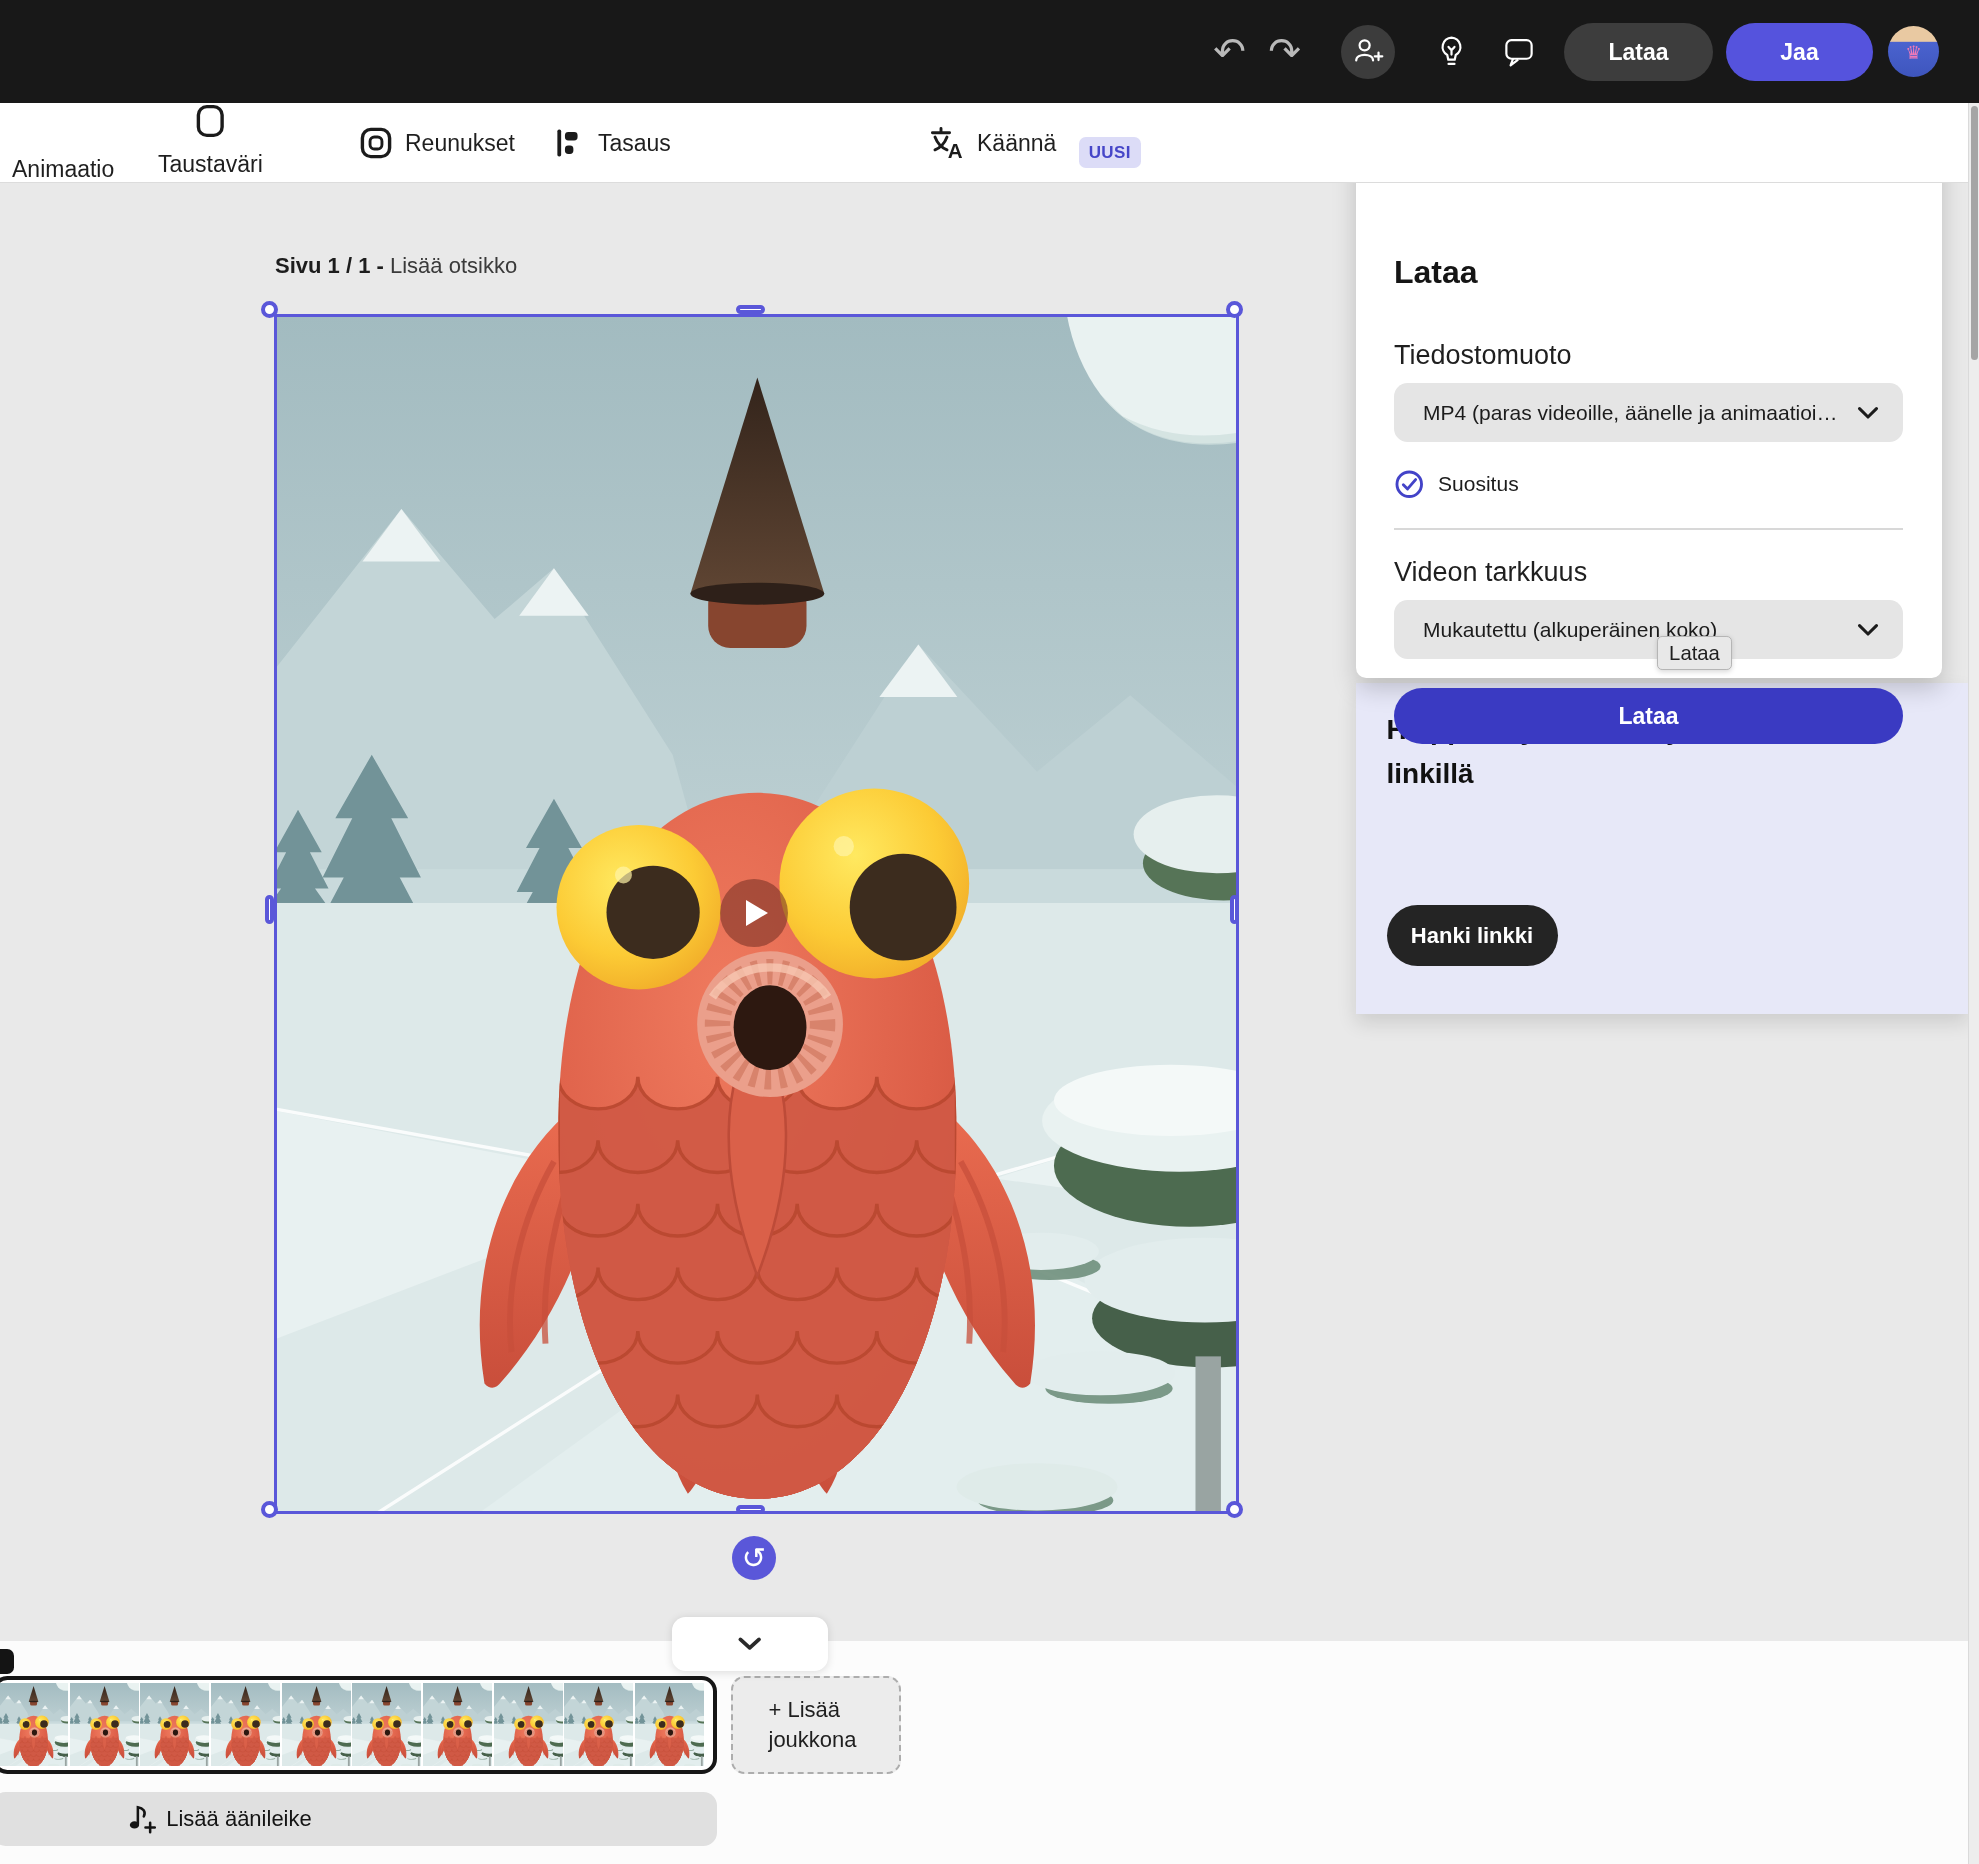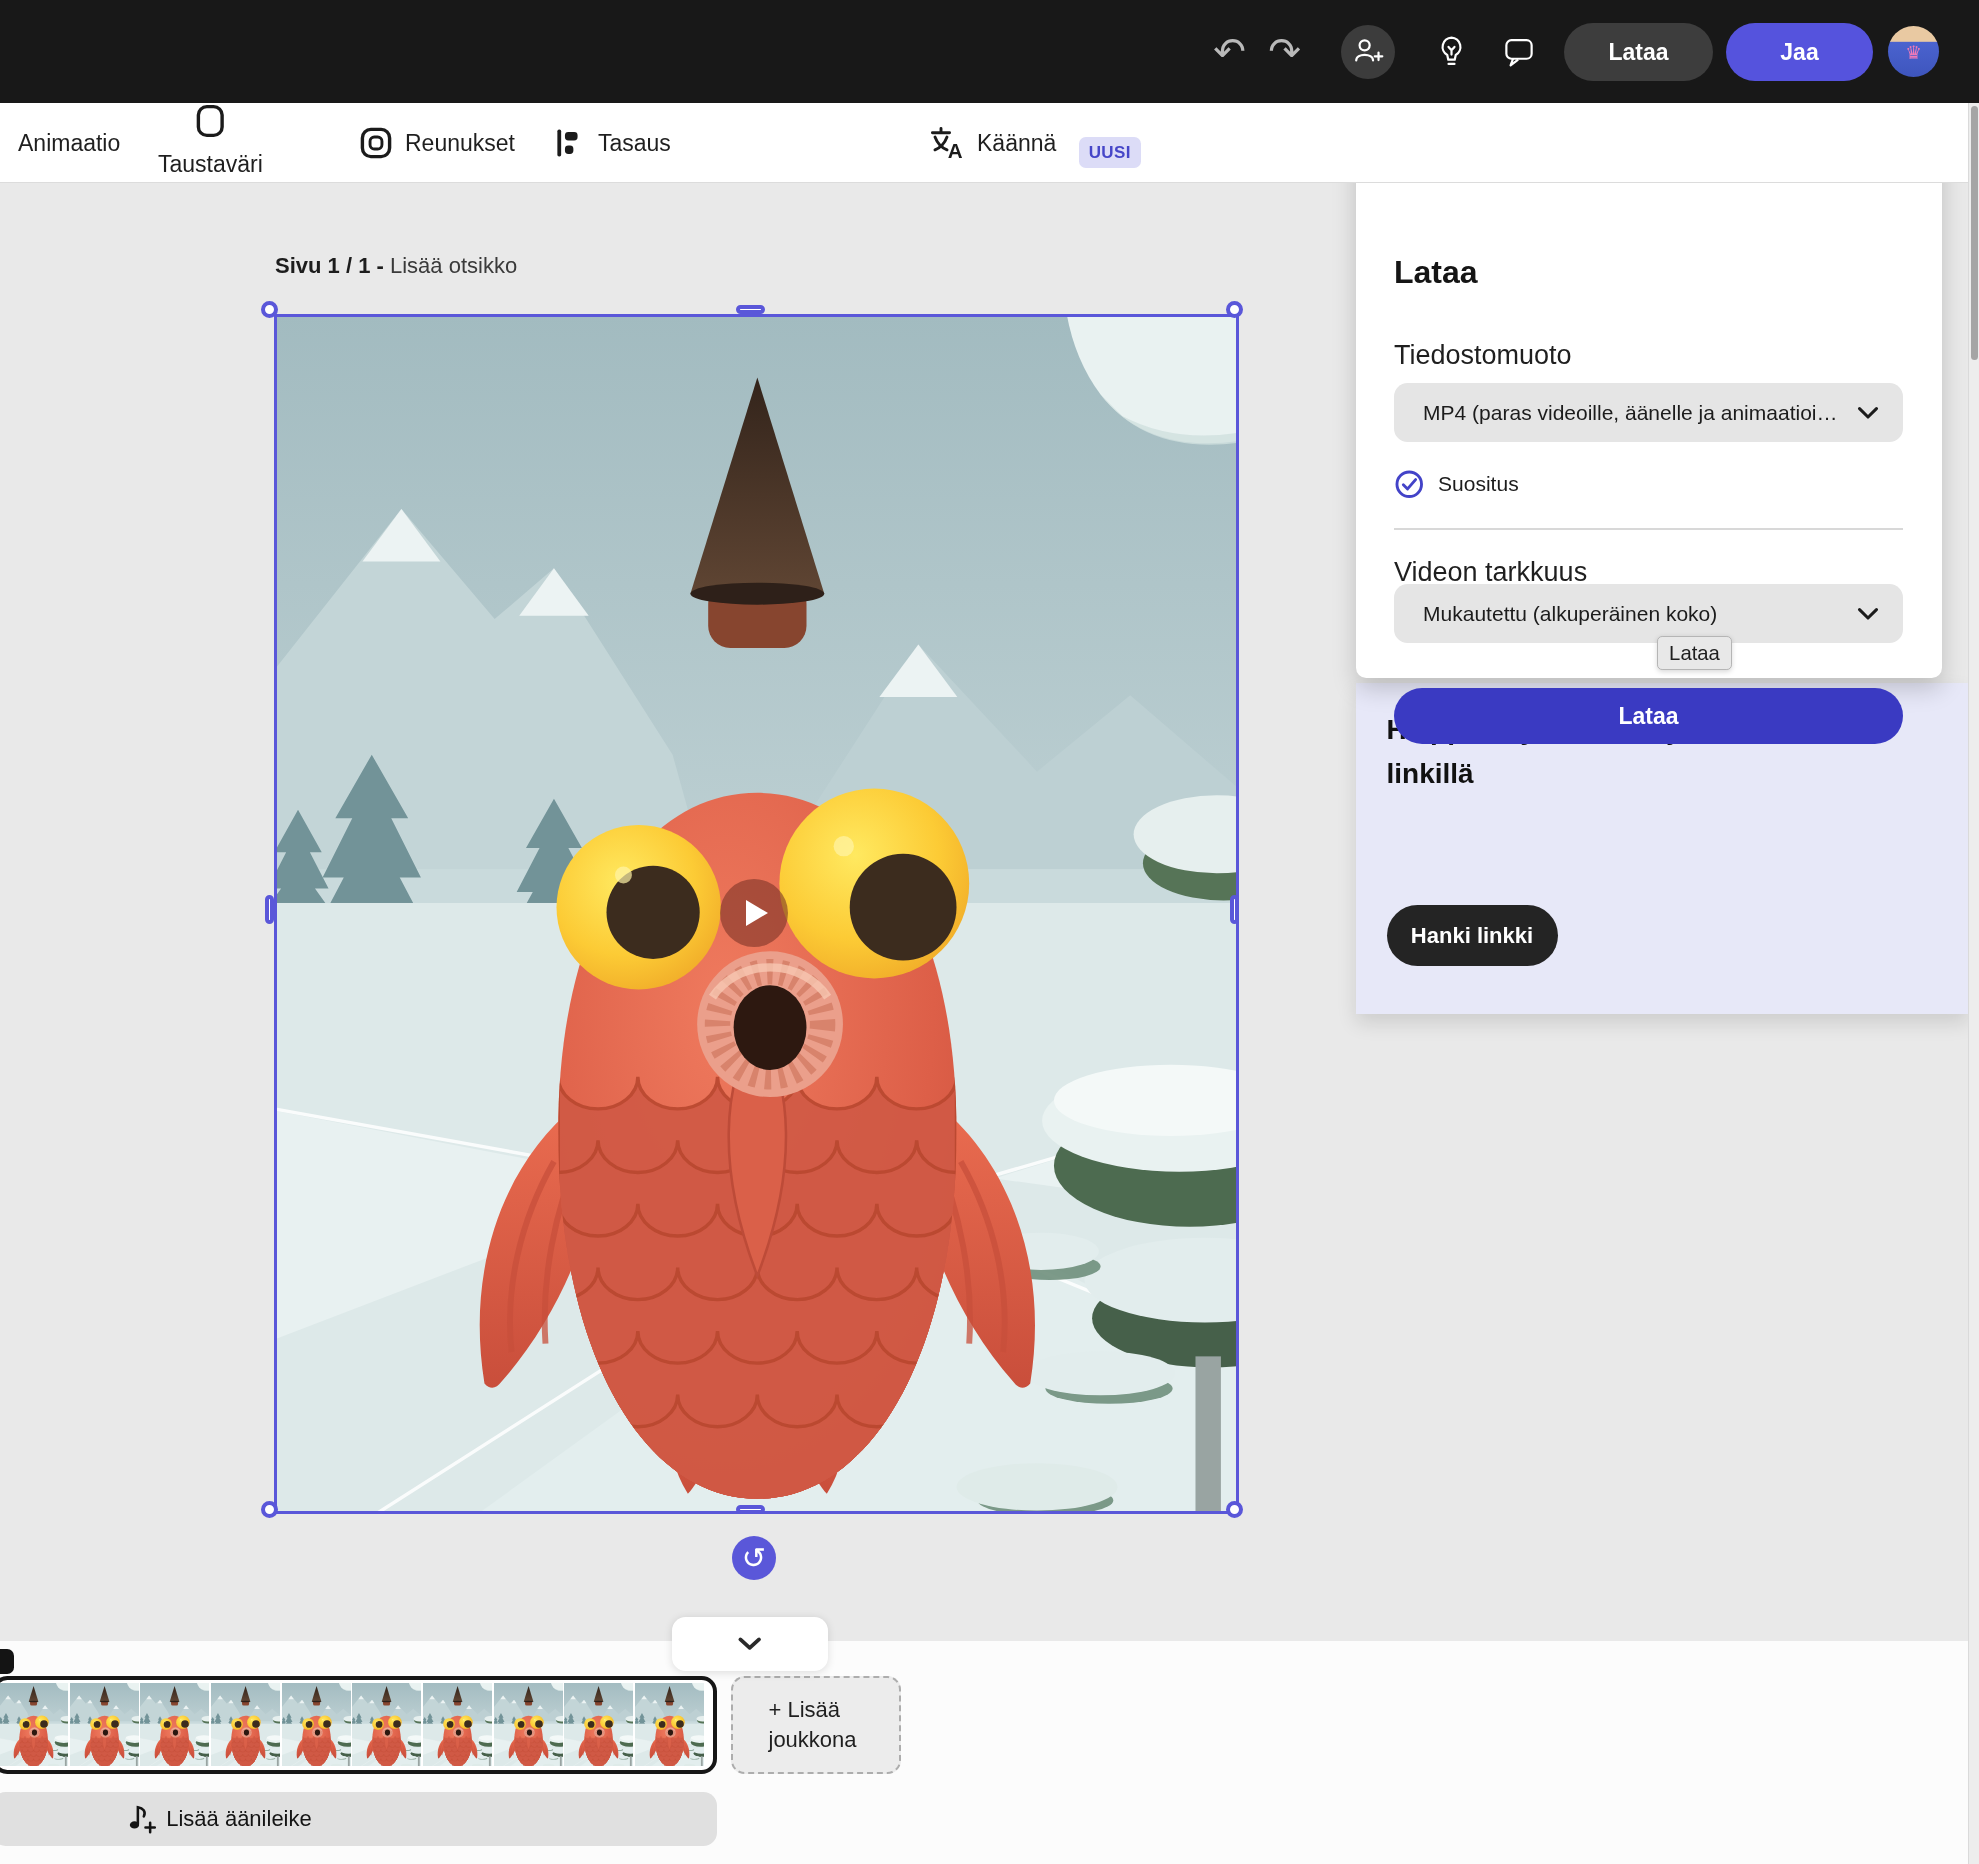--- a/index.html
+++ b/index.html
@@ -244,21 +244,21 @@
     </svg>
   </div>
   <div class="pill pill-download">Lataa</div>
   <div class="pill pill-share">Jaa</div>
   <div class="avatar">
       <span class="crown">♛</span>
     </div>
 </div>
 
 <div class="abs toolbar">
-  <div class="tool-item" style="left:18px;">
+  <div class="tool-item" style="left:12px;align-items:flex-end;">
     <span>Animaatio</span>
   </div>
   <div class="tool-item" style="left:158px;flex-direction:column;">
     <svg width="30.5" height="36" viewBox="0 0 36 42">
       <rect x="4" y="4" width="28" height="34" rx="10" fill="none" stroke="#1b1b1b" stroke-width="4"></rect>
     </svg>
     <span>Taustaväri</span>
   </div>
   <div class="tool-item" style="left:359px;">
     <svg width="34" height="34" viewBox="0 0 40 40">
@@ -392,21 +392,21 @@
     <svg width="30.5" height="30.5" viewBox="0 0 36 36">
       <circle cx="18" cy="18" r="14.5" fill="none" stroke="#4343c8" stroke-width="3.4"></circle>
       <path d="M11,18.5 l5,5 l9.5,-11" fill="none" stroke="#4343c8" stroke-width="3.4" stroke-linecap="round" stroke-linejoin="round"></path>
     </svg>
     <span>Suositus</span>
   </div>
 
   <div class="dl-inner dl-divider" style="top:425px;"></div>
 
   <div class="dl-inner dl-label" style="top:454px;">Videon tarkkuus</div>
-  <div class="dl-inner dl-select" style="top:481px;">
+  <div class="dl-inner dl-select" style="top:497px;">
     <span class="grow">Mukautettu (alkuperäinen koko)</span>
     <svg width="22" height="13.6" viewBox="0 0 26 16">
       <polyline points="3,3 13,13 23,3" fill="none" stroke="#1c1c1c" stroke-width="3.6" stroke-linecap="round" stroke-linejoin="round"></polyline>
     </svg>
   </div>
 
   <div class="dl-inner dl-button" style="top:585px;">Lataa</div>
 </div>
 <div class="abs tooltip">Lataa</div>
 

